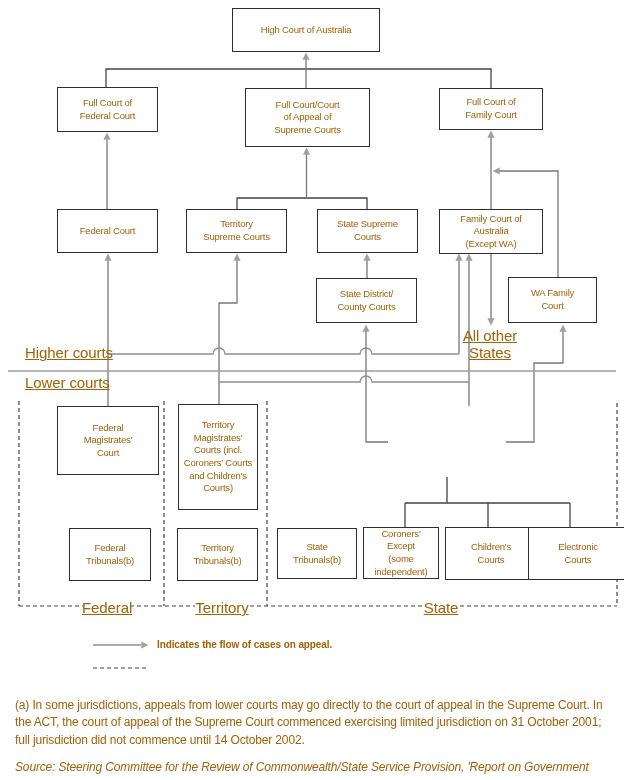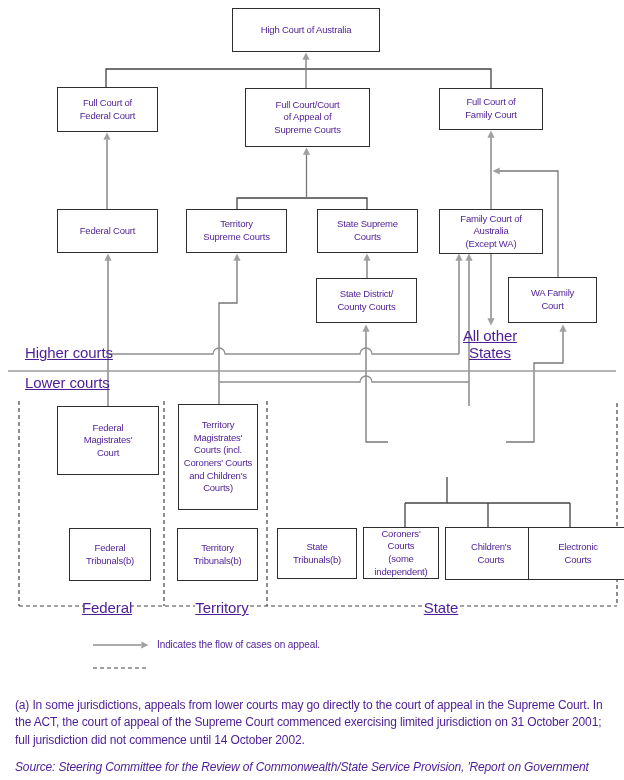--- a/index.html
+++ b/index.html
@@ -1,28 +1,28 @@
 <!DOCTYPE html>
 <html><head>
 <meta charset="utf-8">
 <style>
   html,body{margin:0;padding:0;background:#fff;}
   #stage{position:relative;width:624px;height:780px;background:#fff;
-         font-family:"Liberation Sans",sans-serif;color:#4c1d95;overflow:hidden;}
+         font-family:"Liberation Sans",sans-serif;color:#a16207;overflow:hidden;}
   #wires{position:absolute;left:0;top:0;}
   .box{position:absolute;box-sizing:border-box;border:1.4px solid #2e2e2e;background:#fff;
        display:flex;align-items:center;justify-content:center;text-align:center;
        font-size:9.5px;line-height:1.32;letter-spacing:-0.2px;white-space:pre-line;z-index:2;}
   .lbl{position:absolute;font-size:15px;letter-spacing:-0.1px;z-index:2;white-space:pre-line;text-decoration:underline;}
   .lbl.center{text-align:center;}
   #notes{position:absolute;left:8px;top:690px;width:608px;font-size:12px;
          line-height:1.45;letter-spacing:-0.15px;z-index:2;}
   #notes p{margin:7px;}
   #source{margin-top:10px !important;font-style:italic;}
-  .legend-text{position:absolute;font-size:10px;letter-spacing:-0.1px;z-index:2;}
+  .legend-text{position:absolute;font-size:10px;letter-spacing:-0.1px;z-index:2;font-weight:bold;}
 </style>
 </head>
 <body>
 
 <div id="stage">
 
   <svg id="wires" width="624" height="780" viewBox="0 0 624 780">
 
     <g stroke="#444" stroke-width="1.3" fill="none">
       <path d="M106 87 V69 H491 V88"></path>
@@ -114,21 +114,21 @@
 Coroners' Courts
 and Children's
 Courts)</div>
   <div class="box" style="left:69px;top:528px;width:82px;height:53px">Federal
 Tribunals(b)</div>
   <div class="box" style="left:177px;top:528px;width:81px;height:53px">Territory
 Tribunals(b)</div>
   <div class="box" style="left:277px;top:528px;width:80px;height:51px">State
 Tribunals(b)</div>
   <div class="box" style="left:363px;top:527px;width:76px;height:52px">Coroners'
-Courts
+Except
 (some
 independent)</div>
   <div class="box" style="left:445px;top:527px;width:92px;height:53px">Children's
 Courts</div>
   <div class="box" style="left:528px;top:527px;width:100px;height:53px">Electronic
 Courts</div>
 
   <div class="lbl" style="left:25px;top:344px">Higher courts</div>
   <div class="lbl" style="left:25px;top:374px">Lower courts</div>
   <div class="lbl center" style="left:462px;top:327px;width:56px">All other

